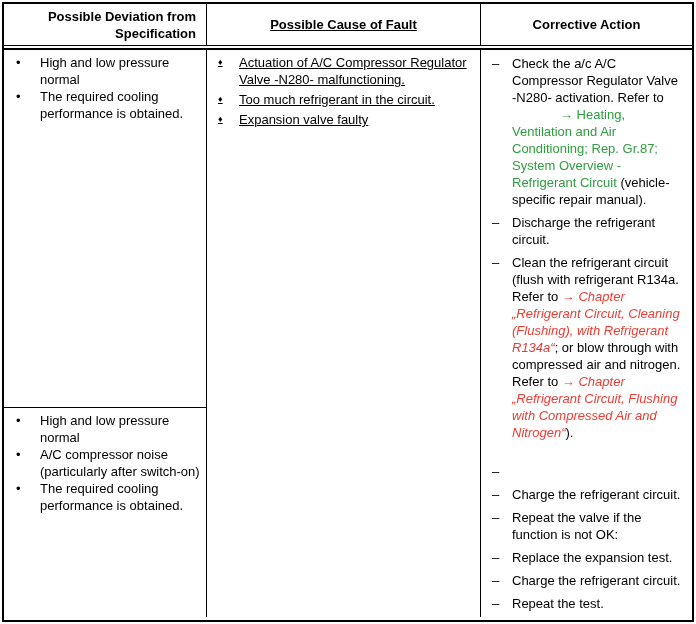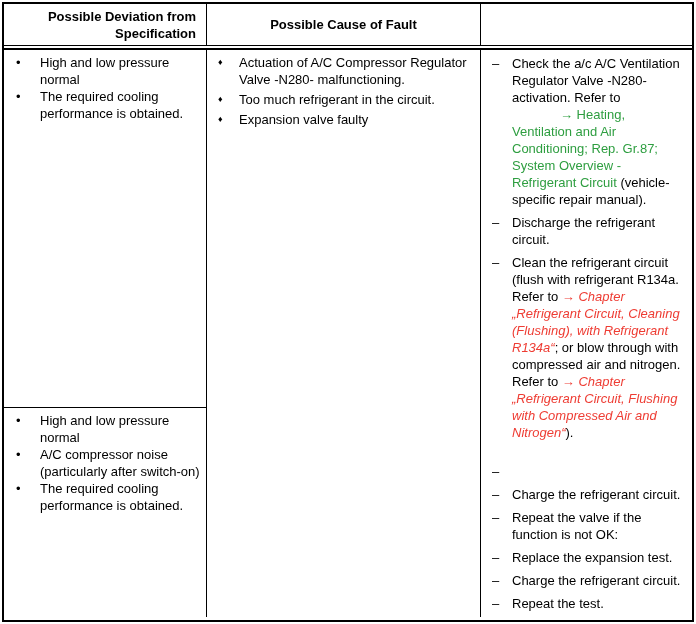--- a/index.html
+++ b/index.html
@@ -15,21 +15,21 @@
   
   .thead {
     display: flex; height: 42px;
     border-bottom: 1px solid var(--line, #000);
     font-weight: bold; font-size: 13px; line-height: 17px; text-align: right;
   }
   .hcell { display: flex; align-items: center; justify-content: center; padding: 0 10px; }
 
   
   .w1 { width: 203px; border-right: 1px solid var(--line, #000); }
-  .w2 { width: 274px; border-right: 1px solid var(--line, #000); }
+  .w2 { width: 274px; border-right: 1px solid var(--line, #000); text-decoration: underline; }
   .w3 { width: 211px; }
 
   
   .tbody { display: flex; height: 569px; margin-top: 2px; border-top: 2px solid var(--line, #000); }
 
   .col { display: flex; flex-direction: column; }
   .cell { font-size: 13px; line-height: 17px; }
 
   .dev1 { height: 358px; border-bottom: 1px solid var(--line, #000); }
   .dev1, .dev2 { padding: 4px 2px 0 12px; }
@@ -55,20 +55,23 @@
 
 <div class="page">
   <div class="tbl">
 
     <div class="thead">
       <div class="hcell w1">
         <span>Possible Deviation from Specification</span>
       </div>
       <div class="hcell w2">
         <span>Possible Cause of Fault</span>
+      </div>
+      <div class="hcell w3">
+        <span>Corrective Action</span>
       </div>
     </div>
 
     <div class="tbody">
       <div class="col col1 w1">
         <div class="cell dev1">
           <div class="list">
               <div class="li">
                 <span class="marker">•</span>
                 <span class="txt"><span class="seg">High and low pressure normal</span></span>
@@ -114,21 +117,21 @@
               </div>
             </div>
         </div>
       </div>
 
       <div class="col col3 w3">
         <div class="cell action-cell">
           <div class="list">
               <div class="li">
                 <span class="marker">–</span>
-                <span class="txt"><span class="seg">Check the a/c A/C Ventilation Regulator Valve -N280- activation. Refer to </span><span class="seg seg-green">→&nbsp;Heating, Ventilation and Air Conditioning; Rep. Gr.87; System Overview - Refrigerant Circuit</span><span class="seg"> (vehicle-specific repair manual).</span></span>
+                <span class="txt"><span class="seg">Check the a/c A/C Compressor Regulator Valve -N280- activation. Refer to </span><span class="seg seg-green">→&nbsp;Heating, Ventilation and Air Conditioning; Rep. Gr.87; System Overview - Refrigerant Circuit</span><span class="seg"> (vehicle-specific repair manual).</span></span>
               </div>
               <div class="li">
                 <span class="marker">–</span>
                 <span class="txt"><span class="seg">Discharge the refrigerant circuit.</span></span>
               </div>
               <div class="li">
                 <span class="marker">–</span>
                 <span class="txt"><span class="seg">Clean the refrigerant circuit (flush with refrigerant R134a. Refer to </span><span class="seg seg-red">→&nbsp;Chapter „Refrigerant Circuit, Cleaning (Flushing), with Refrigerant R134a“</span><span class="seg">; or blow through with compressed air and nitrogen. Refer to </span><span class="seg seg-red">→&nbsp;Chapter „Refrigerant Circuit, Flushing with Compressed Air and Nitrogen“</span><span class="seg">).</span></span>
               </div>
               <div class="li">

